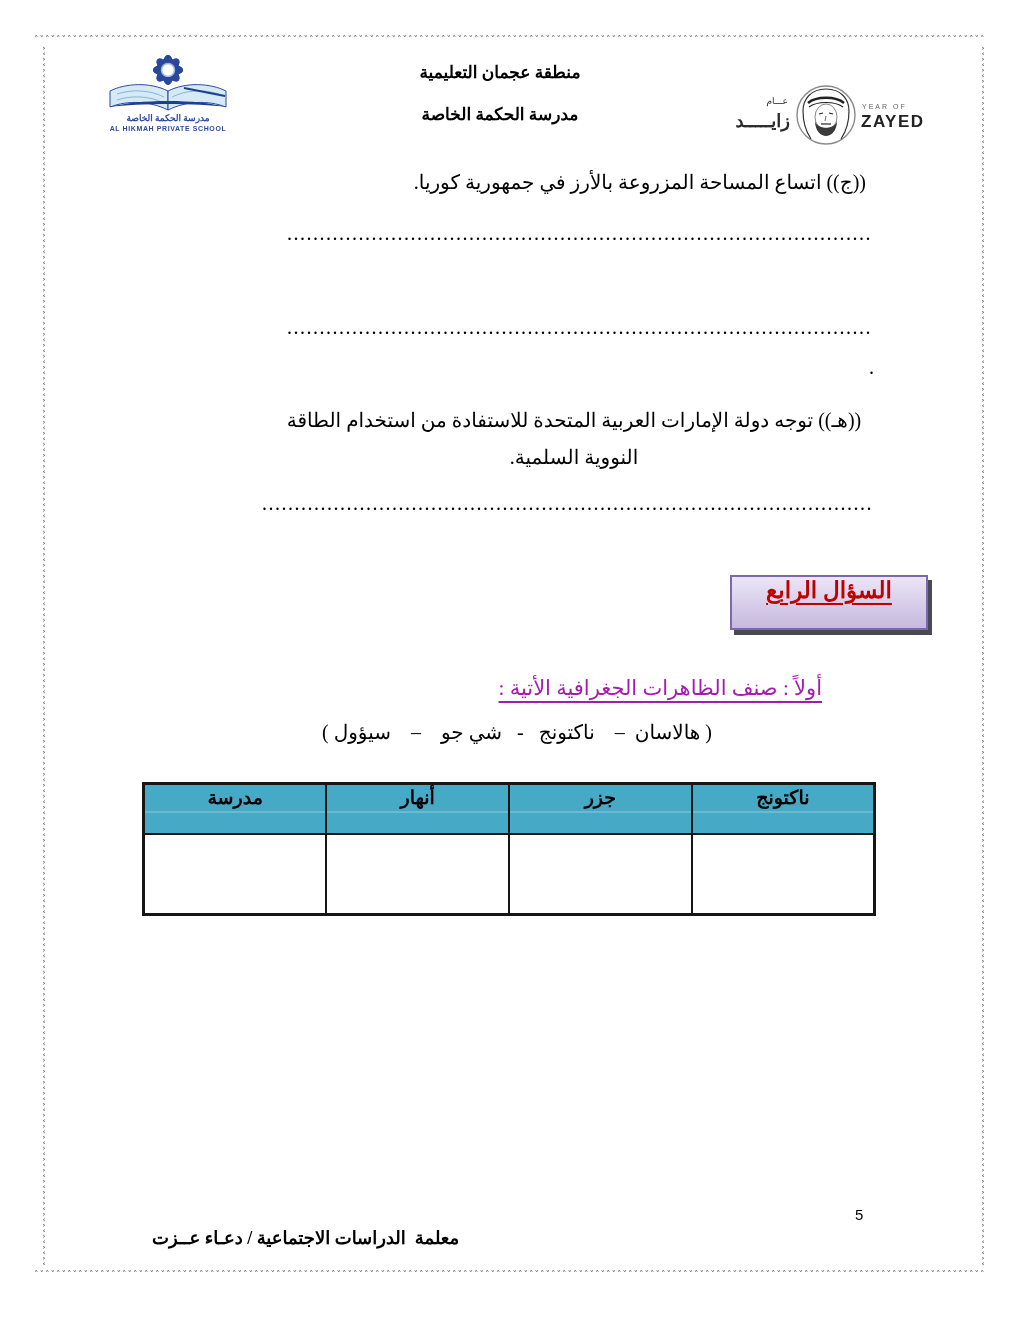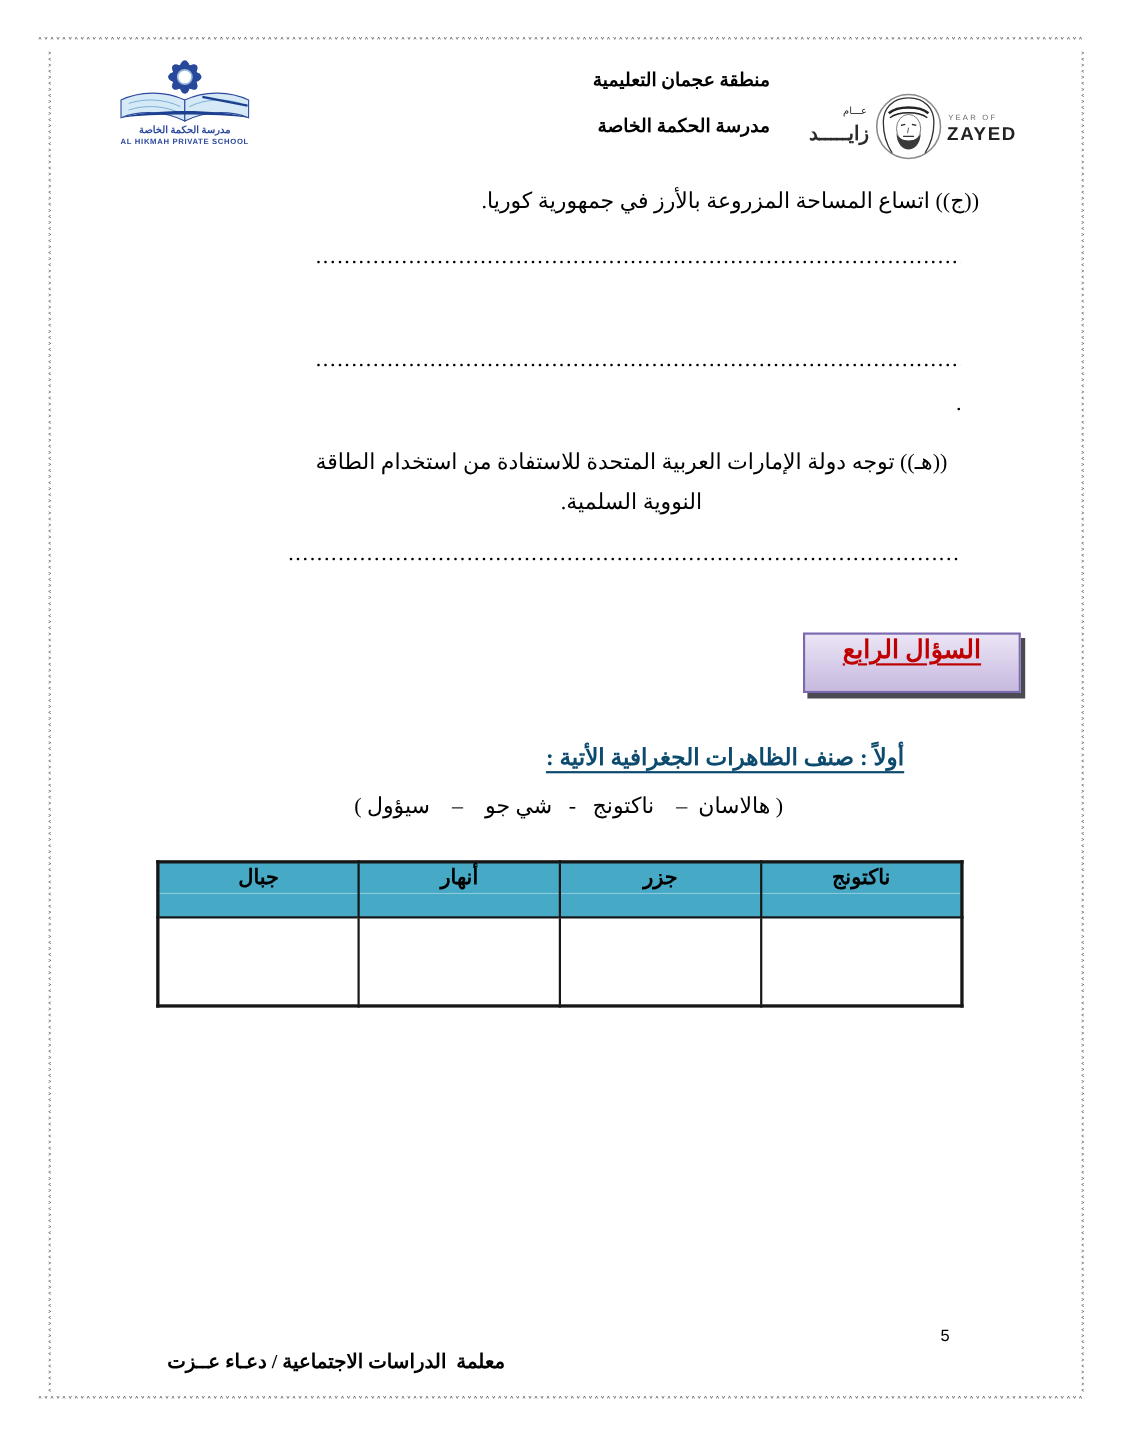--- a/index.html
+++ b/index.html
@@ -6,40 +6,40 @@
   .page{position:relative;width:1020px;height:1320px;background:#fff;overflow:hidden;
         font-family:"Liberation Serif","DejaVu Serif",serif;color:#000;}
   
   .zz{position:absolute;font-family:"DejaVu Sans",sans-serif;font-size:9px;line-height:13px;
       letter-spacing:1px;color:#3f3f3f;overflow:hidden;white-space:nowrap;opacity:.85;}
   .zz-top{left:34px;top:33px;width:952px;height:13px;}
   .zz-bottom{left:34px;top:1268px;width:952px;height:13px;}
   .zz-left{left:34px;top:46px;width:13px;height:1222px;writing-mode:vertical-rl;}
   .zz-right{left:973px;top:46px;width:13px;height:1222px;writing-mode:vertical-rl;}
   
-  .titles{position:absolute;left:300px;top:52px;width:400px;
+  .titles{position:absolute;left:300px;top:52px;width:400px;text-align:center;
           font-weight:bold;font-size:17px;line-height:42px;direction:rtl;}
   .logo-school{position:absolute;left:88px;top:50px;}
   .logo-zayed{position:absolute;left:726px;top:80px;}
   
-  .qline{position:absolute;right:130px;direction:rtl;font-size:20px;text-align:right;}
+  .qline{position:absolute;right:154px;direction:rtl;font-size:20px;text-align:right;}
   .dots{position:absolute;height:25px;font-size:20px;letter-spacing:1.5px;overflow:hidden;
         white-space:nowrap;color:#000;}
   .period{position:absolute;right:146px;font-size:20px;}
   .para{position:absolute;right:143px;width:606px;direction:rtl;font-size:20px;
         line-height:37px;text-align:center;}
   
   .qbox{position:absolute;left:730px;top:575px;width:194px;height:51px;
         background:linear-gradient(180deg,#ece6f6 0%,#d6cce9 55%,#c7bade 100%);
         border:2px solid #7b68ae;box-shadow:4px 5px 0 #4a4a52;
         display:flex;align-items:flex-start;justify-content:center;}
   .qbox span{color:#c00000;font-weight:bold;font-size:23px;direction:rtl;
         text-decoration:underline;text-decoration-thickness:2px;text-underline-offset:5px;}
-  .red-heading{position:absolute;top:676px;right:198px;direction:rtl;color:#0c4a6e;
-        font-weight:bold;font-size:21px;text-decoration:underline;
+  .red-heading{position:absolute;top:676px;right:198px;direction:rtl;color:#a21caf;
+        font-weight:normal;font-size:21px;text-decoration:underline;
         text-decoration-thickness:2px;text-underline-offset:6px;}
   .items-line{position:absolute;top:720px;right:308px;direction:rtl;font-size:20px;white-space:pre;margin-left:26px;}
   
   table.classify{position:absolute;left:142px;top:782px;width:734px;border-collapse:collapse;
         direction:rtl;table-layout:fixed;border:3px solid #161616;}
   table.classify th{border:2px solid #161616;height:46px;vertical-align:top;padding-top:1px;
         font-size:19px;font-weight:bold;color:#000;
         background:linear-gradient(180deg,#46a9c5 0,#46a9c5 26px,#90cbdd 26px,#90cbdd 27px,#46a9c5 27px);}
   table.classify td{border:2px solid #161616;height:76px;background:#fff;}
   
@@ -131,21 +131,21 @@
   <div class="red-heading">أولاً : صنف الظاهرات الجغرافية الأتية :</div>
 
   <div class="items-line">( هالاسان  –    ناكتونج   -   شي جو    –    سيؤول )</div>
 
   <table class="classify">
     <thead>
       <tr>
         <th>ناكتونج</th>
         <th>جزر</th>
         <th>أنهار</th>
-        <th>جبال</th>
+        <th>مدرسة</th>
       </tr>
     </thead>
     <tbody>
       <tr>
         <td></td>
         <td></td>
         <td></td>
         <td></td>
       </tr>
     </tbody>

